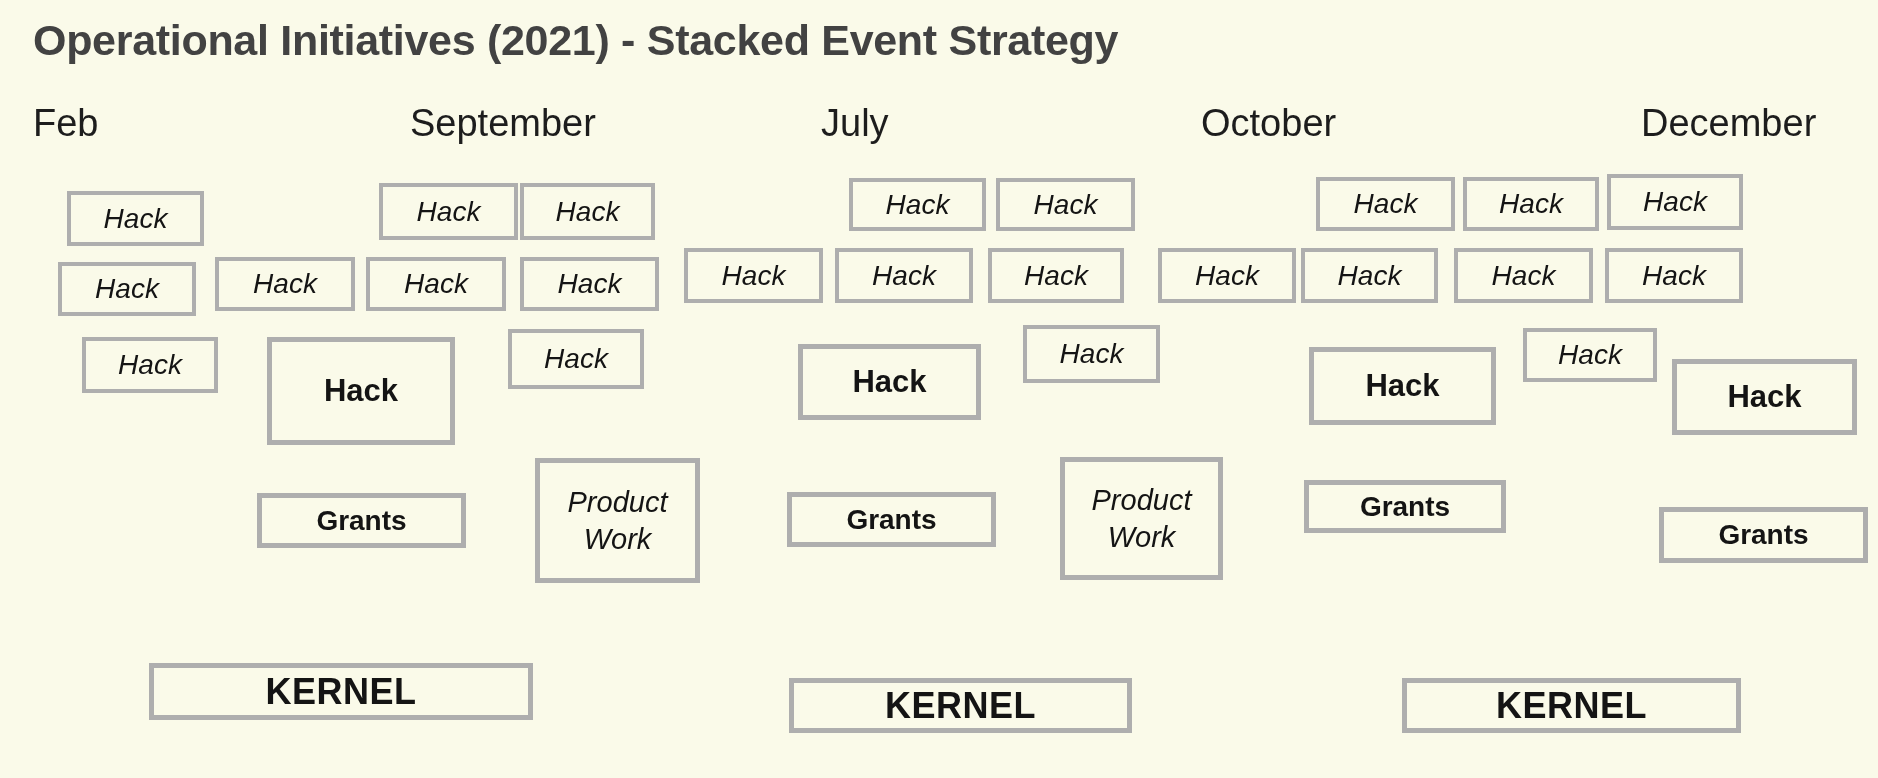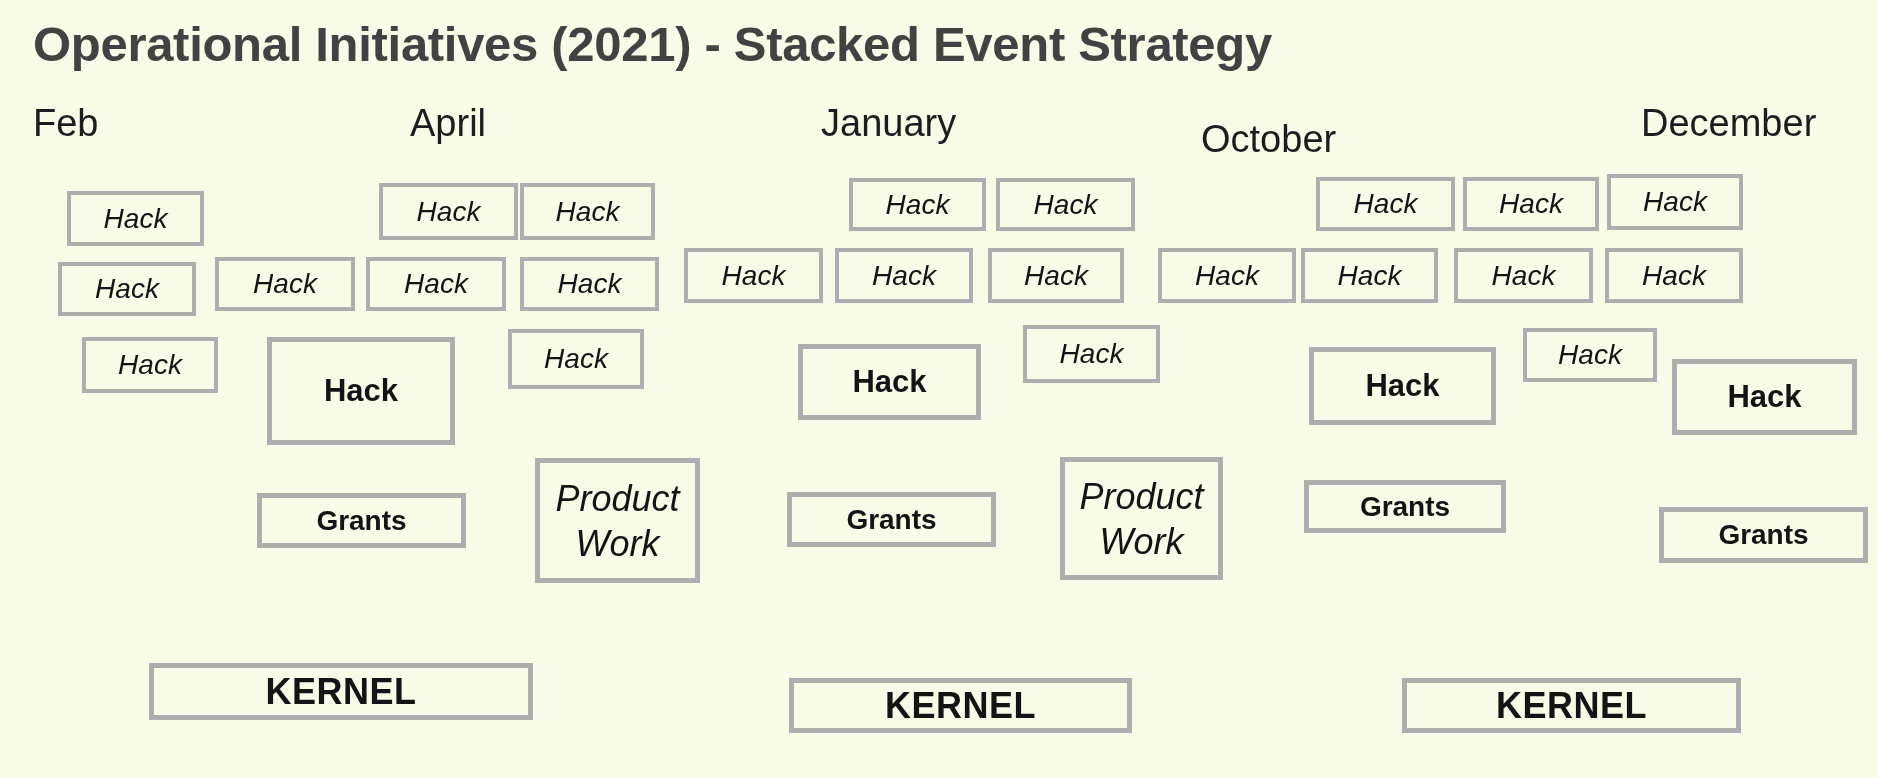--- a/index.html
+++ b/index.html
@@ -8,21 +8,21 @@
     width: 1878px;
     height: 778px;
     background: #FAFAE9;
     overflow: hidden;
     font-family: "Liberation Sans", sans-serif;
   }
   .title {
     position: absolute;
     left: 33px;
     top: 16px;
-    font-size: 49px;
+    font-size: 43px;
     font-weight: 600;
     letter-spacing: -0.3px;
     color: #424242;
     white-space: nowrap;
   }
   .month {
     position: absolute;
     top: 102px;
     font-size: 38px;
     font-weight: 400;
@@ -37,33 +37,33 @@
     justify-content: center;
     border: 4px solid #AEAEAE;
     background: transparent;
     color: #141414;
     text-align: center;
     white-space: pre-line;
   }
   .hack-italic  { font-style: italic; font-size: 28px; }
   .hack-bold    { font-weight: 700; font-size: 31px; border-width: 5px; }
   .grants       { font-weight: 700; font-size: 28px; border-width: 5px; }
-  .product-work { font-style: italic; font-size: 36px; line-height: 1.25; border-width: 5px; }
+  .product-work { font-style: italic; font-size: 29px; line-height: 1.25; border-width: 5px; }
   .kernel       { font-weight: 700; font-size: 36px; letter-spacing: 0.5px; border-width: 5px; }
 </style>
 </head>
 <body>
 
 <div class="stage">
   <div class="title">Operational Initiatives (2021) - Stacked Event Strategy</div>
   <div>
       <div class="month" style="left: 33px;">Feb</div>
-      <div class="month" style="left: 410px;">April</div>
-      <div class="month" style="left: 821px;">January</div>
-      <div class="month" style="left: 1201px; margin-top: 16px;">October</div>
+      <div class="month" style="left: 410px;">September</div>
+      <div class="month" style="left: 821px;">July</div>
+      <div class="month" style="left: 1201px;">October</div>
       <div class="month" style="left: 1641px;">December</div>
     </div>
   <div>
       <div class="box hack-italic" style="left: 67px; top: 191px; width: 137px; height: 55px;">Hack</div>
       <div class="box hack-italic" style="left: 379px; top: 183px; width: 139px; height: 57px;">Hack</div>
       <div class="box hack-italic" style="left: 520px; top: 183px; width: 135px; height: 57px;">Hack</div>
       <div class="box hack-italic" style="left: 849px; top: 178px; width: 137px; height: 53px;">Hack</div>
       <div class="box hack-italic" style="left: 996px; top: 178px; width: 139px; height: 53px;">Hack</div>
       <div class="box hack-italic" style="left: 1316px; top: 177px; width: 139px; height: 54px;">Hack</div>
       <div class="box hack-italic" style="left: 1463px; top: 177px; width: 136px; height: 54px;">Hack</div>

